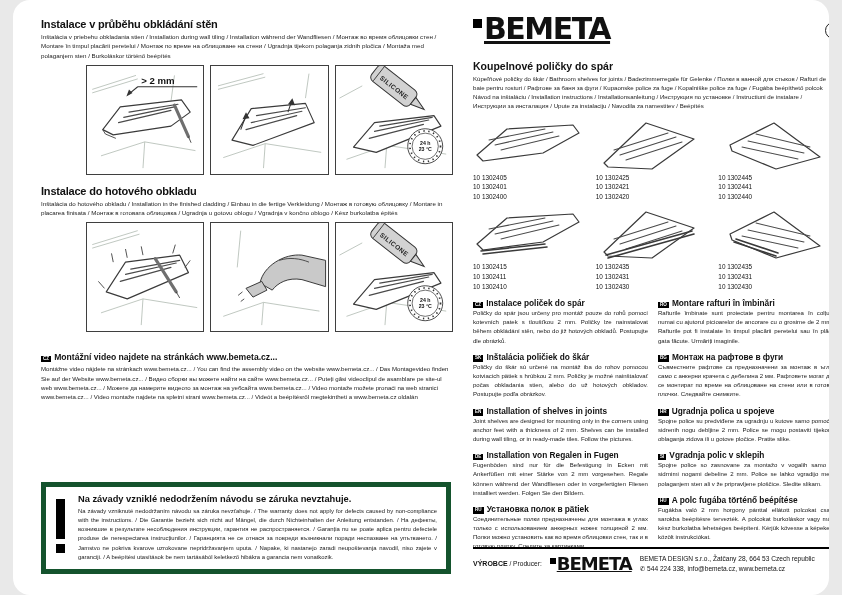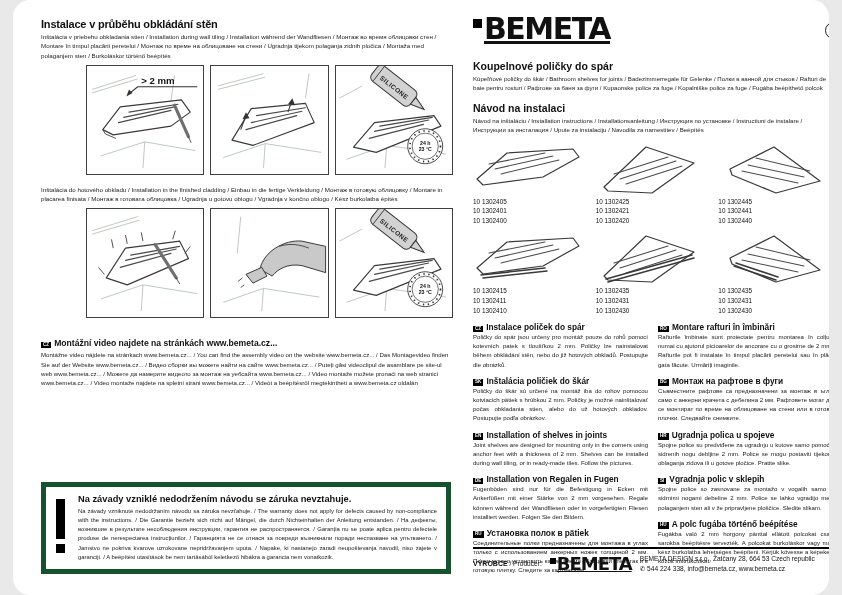--- a/index.html
+++ b/index.html
@@ -125,20 +125,21 @@
             <circle cx="102" cy="85" r="20" fill="#fff" stroke="#333" stroke-width="1"></circle>
             <circle cx="102" cy="85" r="17.5" fill="#fff" stroke="#333" stroke-width="2" stroke-dasharray="1.5 4.2"></circle>
             <circle cx="102" cy="85" r="15" fill="#fff" stroke="#333" stroke-width="0.8"></circle>
             <text class="clock-txt" x="102" y="84">24 h</text>
             <text class="clock-txt" x="102" y="91">23 °C</text>
           </g>
         </svg>
       </div>
     </div>
 
+    <h1 class="sec">Instalace do hotového obkladu</h1>
     <p class="sub">Inštalácia do hotového obkladu / Installation in the finished cladding / Einbau in die fertige Verkleidung / Монтаж в готовую облицовку / Montare in placarea finisata / Монтаж в готовата облицовка / Ugradnja u gotovu oblogu / Vgradnja v končno oblogo / Kész burkolatba építés</p>
 
     <div class="panel-row">
       <div class="panel">
         <svg viewBox="0 0 133 110">
           <path class="tl" d="M6 18 L58 2 M6 22 L60 6"></path>
           <path class="tl" d="M62 110 L64 80 L16 96 M64 80 L126 90"></path>
           <polygon class="dk" points="22,72 44,38 106,30 116,50 46,80"></polygon>
           <path class="ht" d="M38 60 L96 44 M44 52 L102 39 M50 46 L106 36"></path>
           <path class="thin" d="M30 38 L28 28 M46 33 L44 23 M64 30 L62 20 M98 28 L101 18 M112 44 L118 36 M20 68 L13 60"></path>
@@ -198,21 +199,20 @@
   <div class="right-col">
     <div class="logo">
       <span class="logo-sq"></span>
       <span class="logo-word">BEMETA</span>
     </div>
     <div class="badge">85</div>
 
     <h2 class="rsec first">Koupelnové poličky do spár</h2>
     <p class="rsub">Kúpeľňové poličky do škár / Bathroom shelves for joints / Badezimmerregale für Gelenke / Полки в ванной для стыков / Rafturi de baie pentru rosturi / Рафтове за баня за фуги / Kupaonske police za fuge / Kopalniške police za fuge / Fugába beépíthető polcok</p>
 
-    <h2 class="rsec">Návod na instalaci</h2>
     <p class="rsub">Návod na inštaláciu / Installation instructions / Installationsanleitung / Инструкция по установке / Instructiuni de instalare / Инструкции за инсталация / Upute za instalaciju / Navodila za namestitev / Beépítés</p>
 
     <div class="prod-grid">
 
       <div class="prod">
         <svg viewBox="0 0 110 52">
           <polygon class="po" points="4,36 34,10 100,6 106,14 70,34 10,42"></polygon>
           <path class="ph" d="M22 26 L80 13 M28 31 L86 17 M16 21 L72 10"></path>
         </svg>
         <div class="codes">

